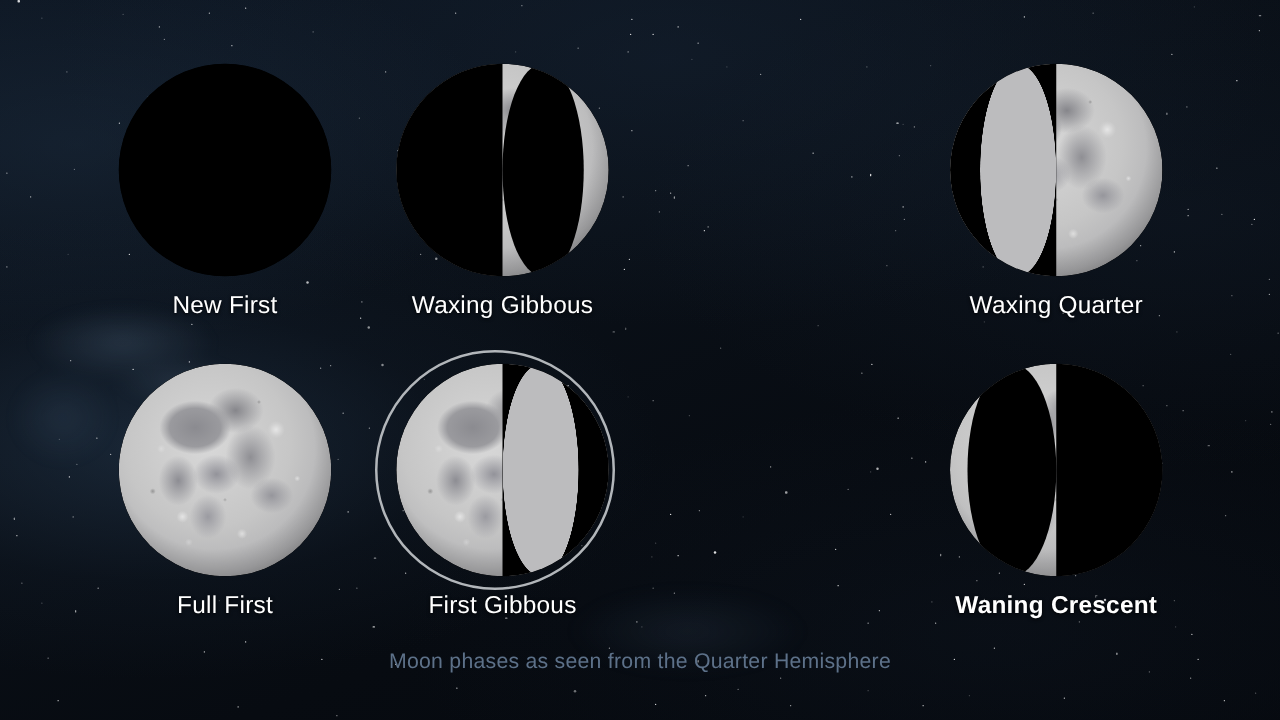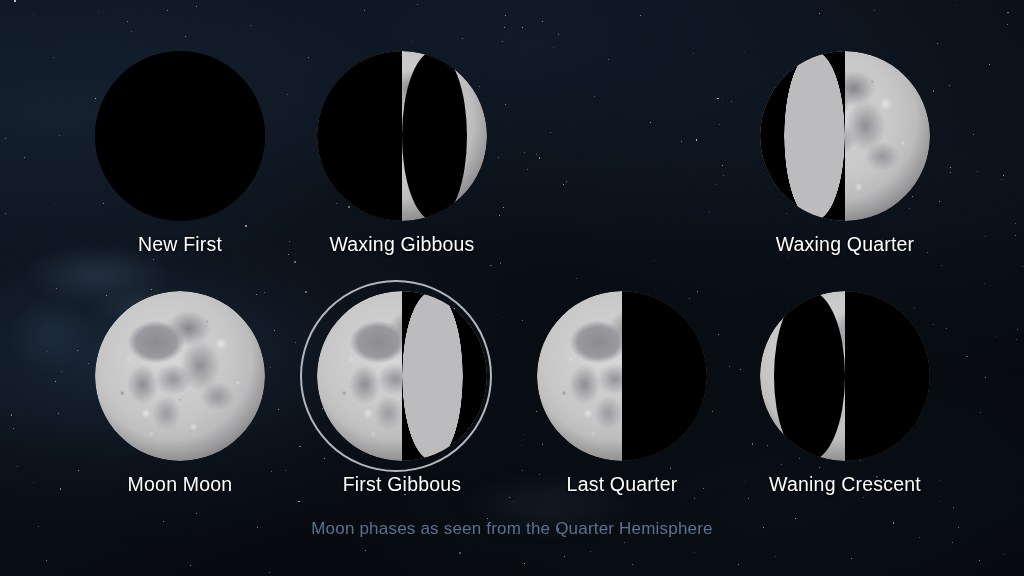--- a/index.html
+++ b/index.html
@@ -488,48 +488,36 @@
         </div>
         <div class="phase-label">Waxing Quarter</div>
       </div>
       <div class="cell" style="left:70px;top:291px;">
         <div class="moon-wrap">
           <div class="moon-disc">
             <div class="surface"></div>
             <div class="limb"></div>
           </div>
         </div>
-        <div class="phase-label">Moon Moon</div>
+        <div class="phase-label">Full First</div>
       </div>
       <div class="cell" style="left:292px;top:291px;">
         <div class="moon-wrap">
           <div class="moon-disc">
             <div class="surface"></div>
             <div class="limb"></div>
             <div class="shade" style="overflow:hidden;">
               <div class="blackside" style="right:0;width:50%;"></div>
               <div class="ellipse" style="right:14%;width:36%;background:radial-gradient(closest-side,#bcbcbe,#bcbcbe);-webkit-mask:radial-gradient(closest-side,#000 99%,transparent 100%);mask:radial-gradient(closest-side,#000 99%,transparent 100%);"></div>
             </div>
           </div>
         </div>
         <div class="phase-label">First Gibbous</div>
       </div>
-      <div class="cell" style="left:512px;top:291px;">
-        <div class="moon-wrap">
-          <div class="moon-disc">
-            <div class="surface"></div>
-            <div class="limb"></div>
-            <div class="shade">
-              <div class="blackside" style="right:0;width:50%;"></div>
-            </div>
-          </div>
-        </div>
-        <div class="phase-label">Last Quarter</div>
-      </div>
-      <div class="cell" style="left:735px;top:291px;">
+      <div class="cell" style="left:735px;top:291px;font-weight:bold;">
         <div class="moon-wrap">
           <div class="moon-disc">
             <div class="surface"></div>
             <div class="limb"></div>
             <div class="shade">
               <div class="blackside" style="right:0;width:50%;"></div>
               <div class="ellipse" style="right:50%;width:42%;background:#000;"></div>
             </div>
           </div>
         </div>

